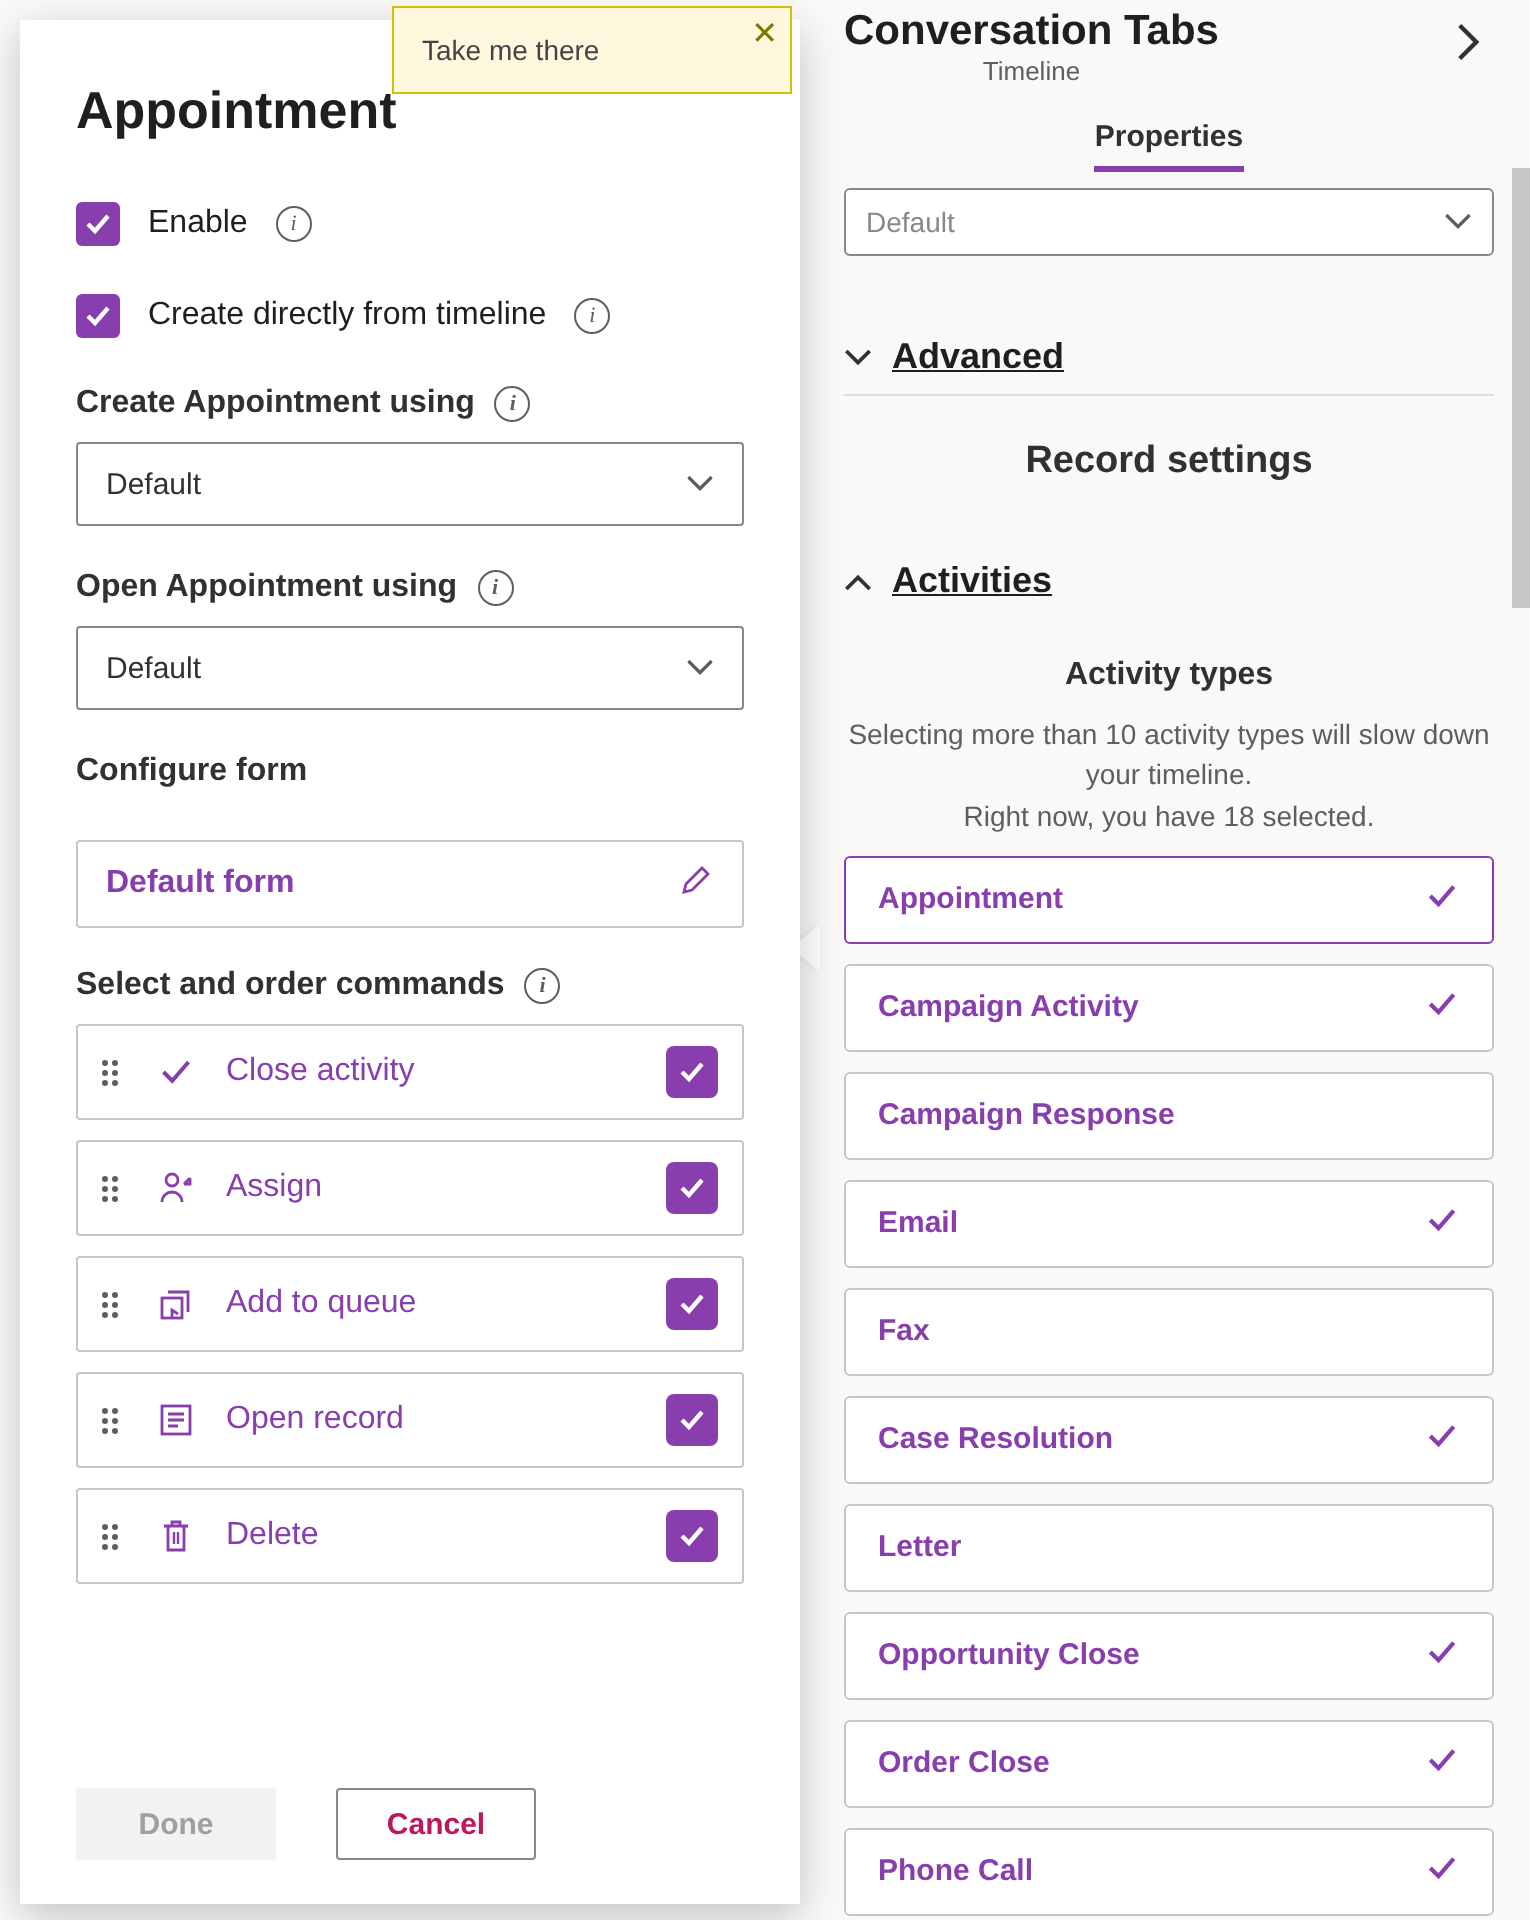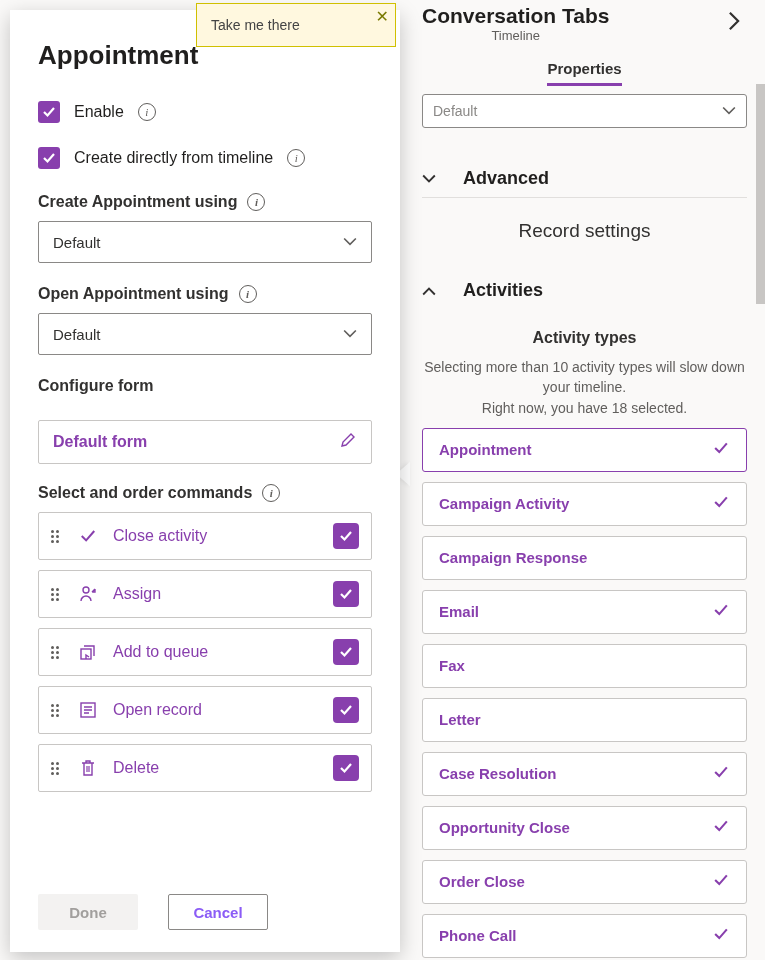--- a/index.html
+++ b/index.html
@@ -20,24 +20,24 @@
   .rp-title { font-size: 21px; font-weight: 600; color: #201f1e; }
   .rp-sub { font-size: 13px; color: #605e5c; margin-top: 0; }
   .rp-chevron { font-size: 22px; color: #323130; padding: 6px; }
   .rp-tabs { margin-top: 16px; }
   .rp-tab { display:inline-block; font-size: 15px; font-weight:600; padding-bottom: 6px; border-bottom: 3px solid #883fad; }
   .rp-select-faded {
     border: 1px solid #8a8886; border-radius: 3px; height: 34px; display:flex; align-items:center; justify-content:space-between;
     padding: 0 10px; color: #8a8886; font-size: 14px; margin-top: 8px; background:#fff;
   }
   .section-collapse {
-    display:flex; align-items:center; gap:27px; font-size: 18px; font-weight:600; color:#201f1e;
-    margin-top: 32px; padding: 8px 0; border-bottom: 1px solid #e1dfdd;
-  }
-  .section-title-plain { font-size: 19px; font-weight:400; margin-top: 22px; }
+    display:flex; align-items:center; gap:10px; font-size: 18px; font-weight:600; color:#201f1e;
+    margin-top: 32px; padding: 8px 0; border-bottom: 1px solid #e1dfdd; text-decoration: underline;
+  }
+  .section-title-plain { font-size: 19px; font-weight:700; margin-top: 22px; }
   .section-subhead { font-size: 16px; font-weight:600; margin-top: 20px; }
   .help-text { font-size:14px; color:#605e5c; margin-top:10px; line-height:1.45; }
   .activity-item {
     background:#fff; border:1px solid #c8c6c4; border-radius:3px; height:44px;
     display:flex; align-items:center; justify-content:space-between;
     padding: 0 16px; margin-top:10px; font-size:15px; font-weight:600; color:#883fad;
   }
   .activity-item.selected { border:1px solid #883fad; }
   .check-mark { color:#883fad; font-size:18px; }
   .scroll-thumb { position:absolute; right:0; top:84px; width:9px; height:220px; background:#c8c6c4; }
@@ -90,21 +90,21 @@
     width:26px; height:26px; background:#883fad; border-radius:4px;
     display:flex; align-items:center; justify-content:center;
   }
   .cmd-check svg { stroke:#fff; }
 
   .flyout-footer {
     padding: 16px 28px 22px 28px; display:flex; gap:30px;
   }
   .btn { height:36px; min-width:100px; border-radius:2px; font-size:15px; font-weight:600; display:flex; align-items:center; justify-content:center; }
   .btn-done { background:#f3f2f1; color:#a19f9d; border:none; }
-  .btn-cancel { background:#fff; border:1px solid #8a8886; color:#8b5cf6; }
+  .btn-cancel { background:#fff; border:1px solid #8a8886; color:#be185d; }
 
   .caret-connector {
     position:absolute; left:396px; top:462px; width:0; height:0;
     border-top:12px solid transparent; border-bottom:12px solid transparent;
     border-right:14px solid #fff;
     filter: drop-shadow(-2px 0 2px rgba(0,0,0,0.08));
   }
 </style>
 </head>
 <body>
@@ -172,27 +172,27 @@
       <div class="activity-item">
         <span>Email</span>
         <span class="check-mark"><svg width="18" height="14" viewBox="0 0 14 12" fill="none">
             <path d="M2 6 L5.5 9.5 L12 2" stroke="#883fad" stroke-width="1.8"></path>
           </svg></span>
       </div>
       <div class="activity-item">
         <span>Fax</span>
       </div>
       <div class="activity-item">
+        <span>Case Resolution</span>
+        <span class="check-mark"><svg width="18" height="14" viewBox="0 0 14 12" fill="none">
+            <path d="M2 6 L5.5 9.5 L12 2" stroke="#883fad" stroke-width="1.8"></path>
+          </svg></span>
+      </div>
+      <div class="activity-item">
         <span>Letter</span>
-      </div>
-      <div class="activity-item">
-        <span>Case Resolution</span>
-        <span class="check-mark"><svg width="18" height="14" viewBox="0 0 14 12" fill="none">
-            <path d="M2 6 L5.5 9.5 L12 2" stroke="#883fad" stroke-width="1.8"></path>
-          </svg></span>
       </div>
       <div class="activity-item">
         <span>Opportunity Close</span>
         <span class="check-mark"><svg width="18" height="14" viewBox="0 0 14 12" fill="none">
             <path d="M2 6 L5.5 9.5 L12 2" stroke="#883fad" stroke-width="1.8"></path>
           </svg></span>
       </div>
       <div class="activity-item">
         <span>Order Close</span>
         <span class="check-mark"><svg width="18" height="14" viewBox="0 0 14 12" fill="none">

